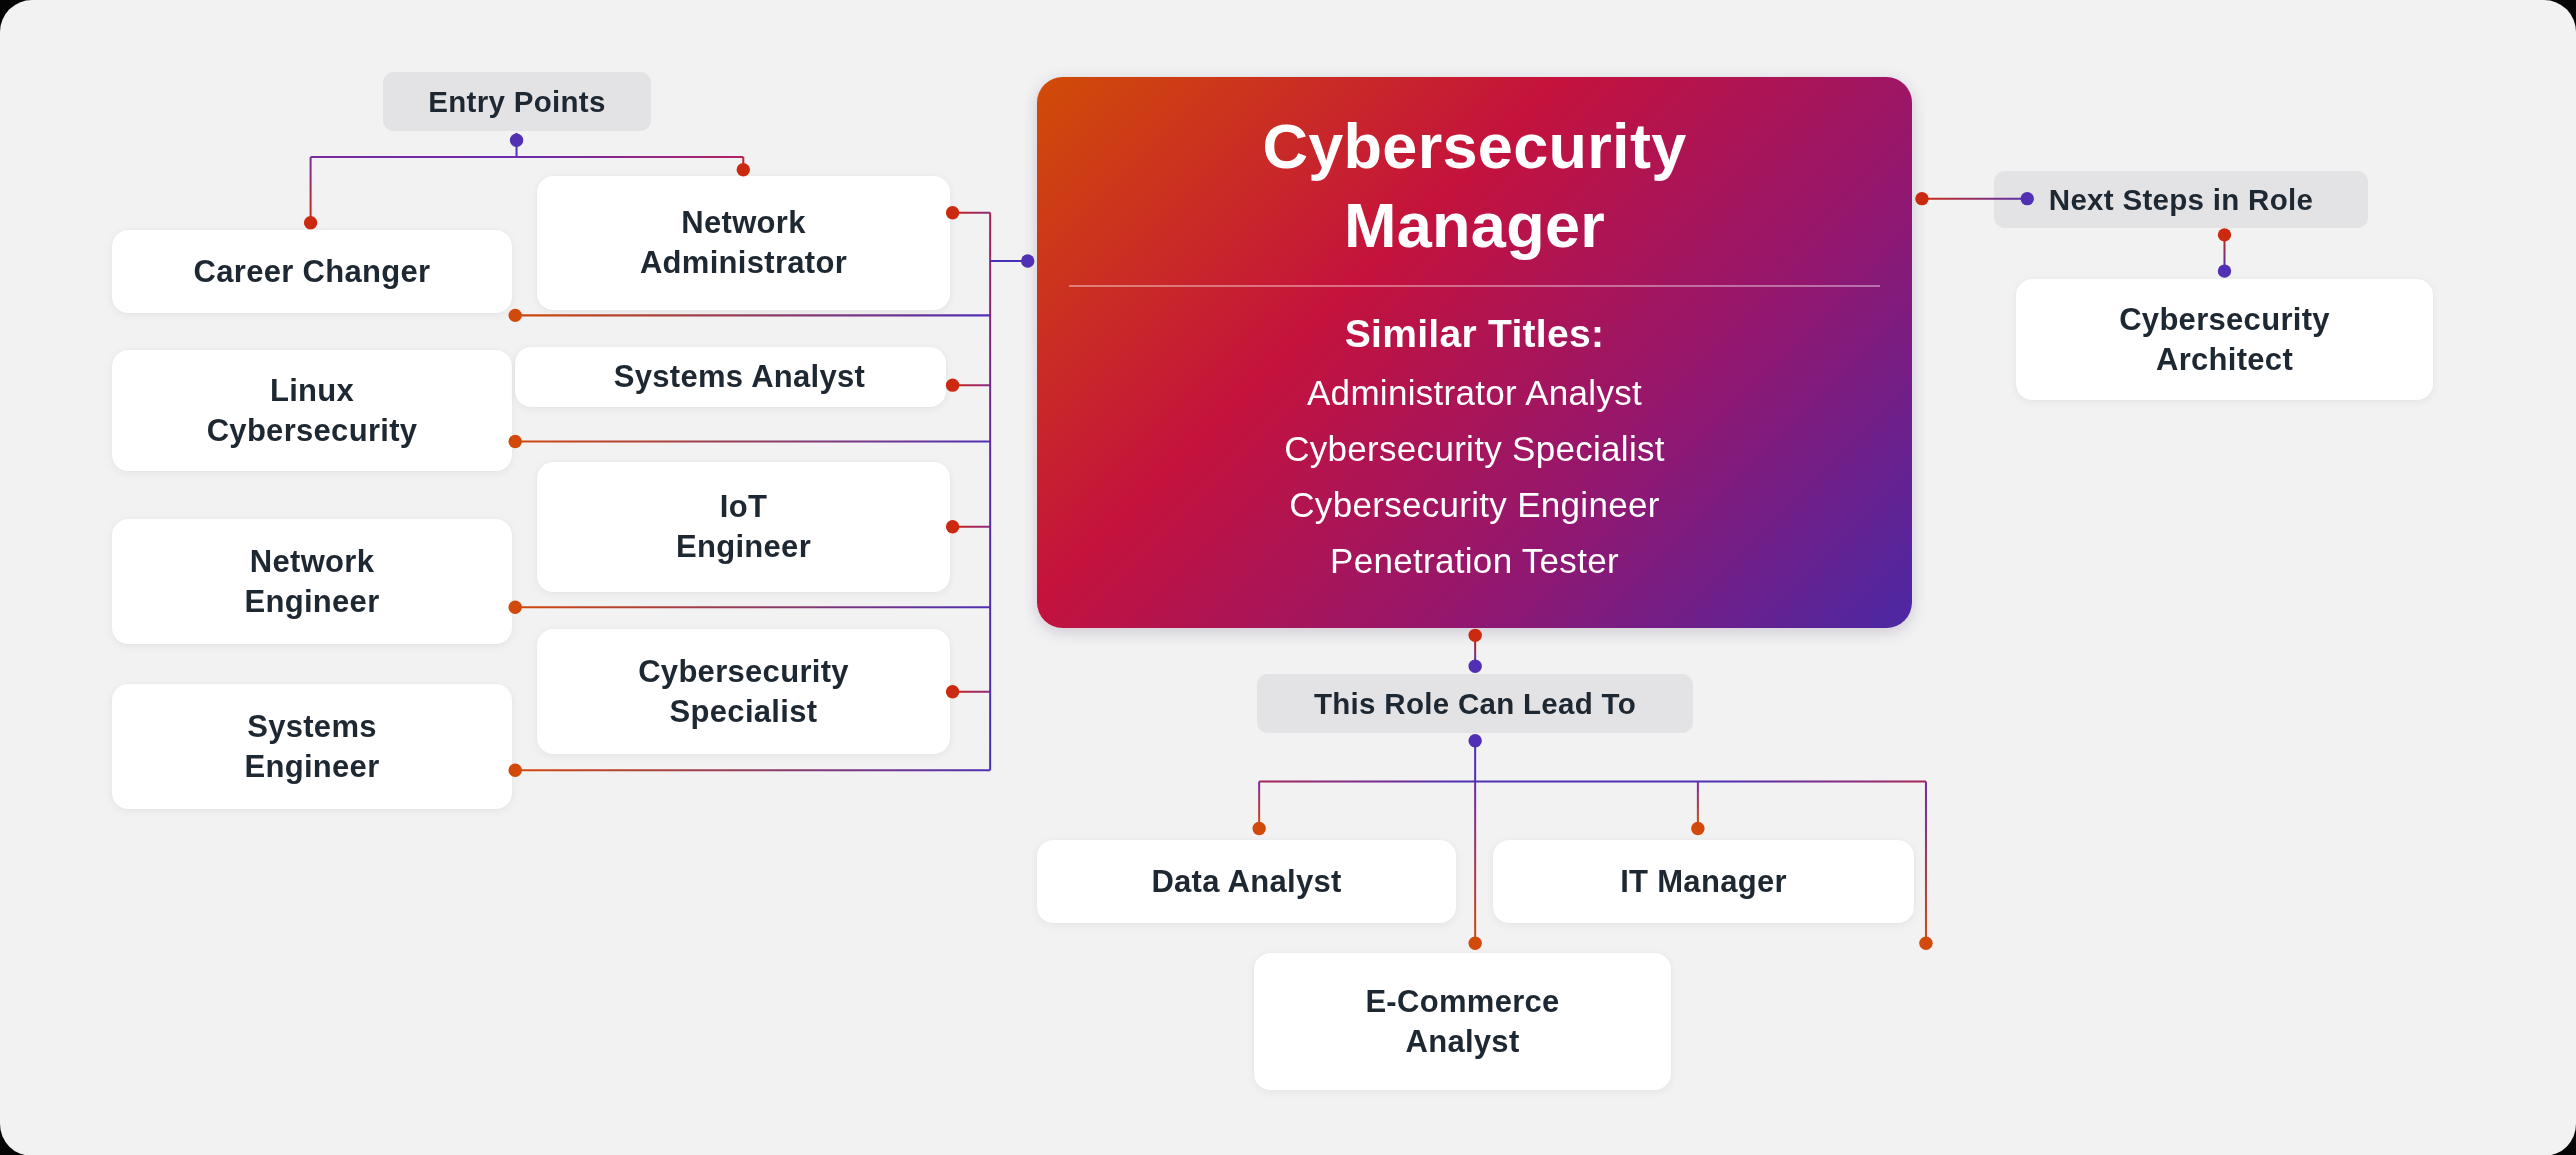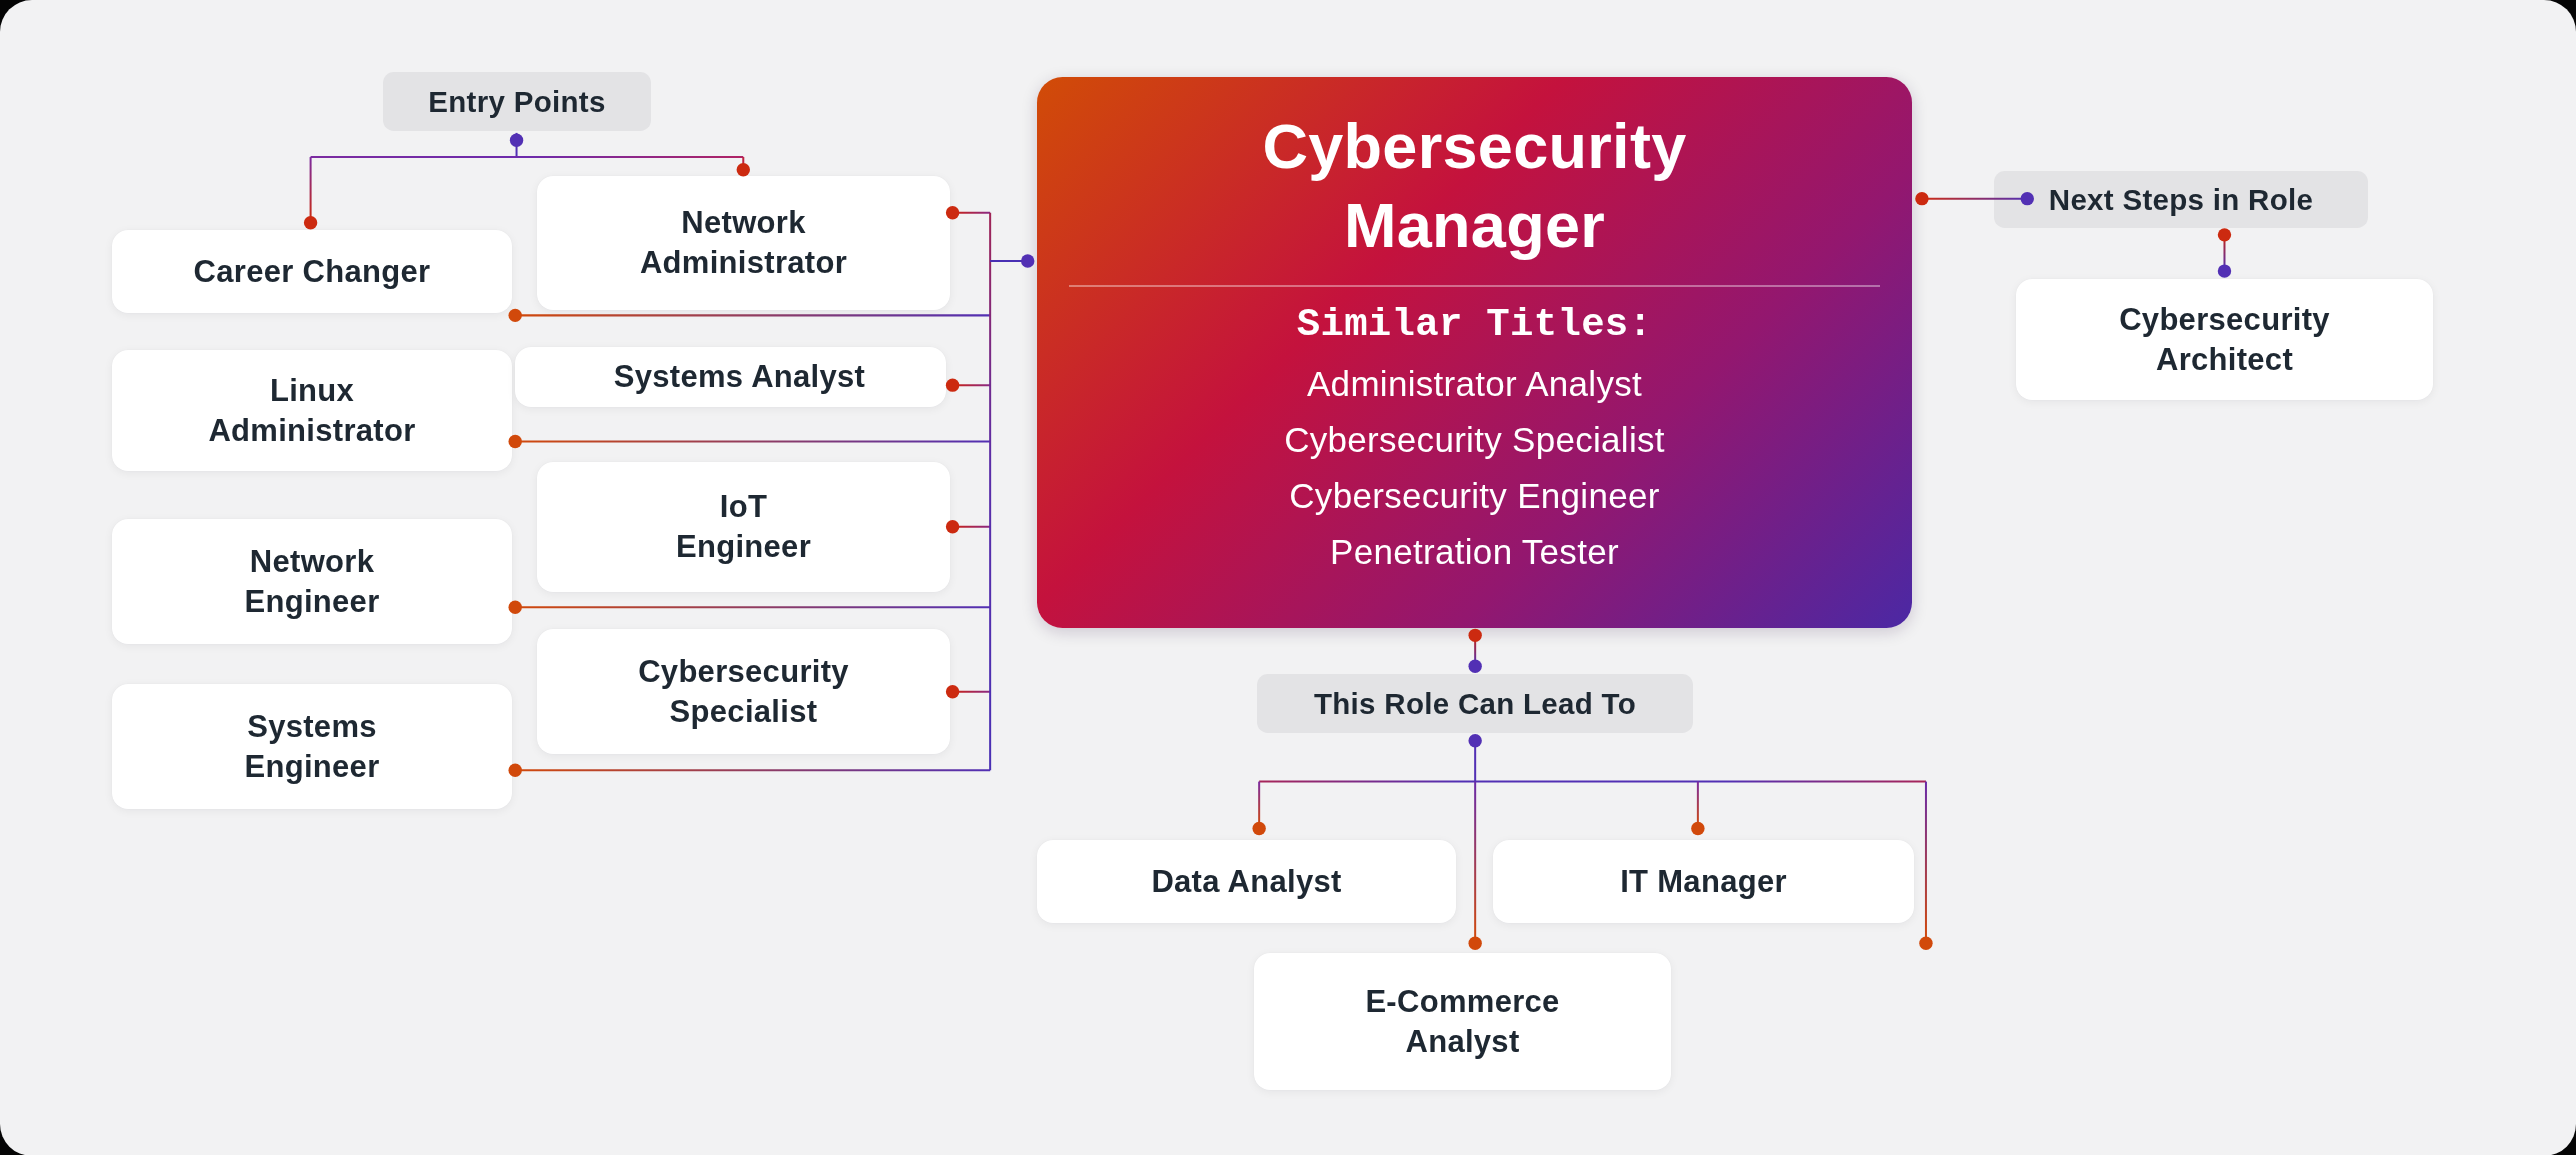--- a/index.html
+++ b/index.html
@@ -108,26 +108,25 @@
     white-space: pre-line;
     letter-spacing: 0.3px;
   }
   .center-divider {
     width: 811px;
     height: 1.3px;
     background: rgba(255,255,255,0.38);
     margin-top: 20px;
   }
   .center-subtitle {
-    margin-top: 16px;
+    margin-top: 25px;
     color: #ffffff;
     font-size: 39px;
     font-weight: bold;
     letter-spacing: 0.3px;
-    font-family: Liberation Mono, monospace;
   }
   .similar-list {
     margin-top: 9.4px;
   }
   .similar-item {
     color: #ffffff;
     font-size: 35px;
     font-weight: normal;
     line-height: 56px;
     text-align: center;
@@ -270,21 +269,21 @@
   </div>
   <div class="tag" id="lead-to-tag">
     <span class="tag-label">This Role Can Lead To</span>
   </div>
 
   <div class="node" id="career-changer">
     <span class="node-label">Career Changer</span>
   </div>
   <div class="node" id="linux-administrator">
     <span class="node-label">Linux
-Administrator</span>
+Cybersecurity</span>
   </div>
   <div class="node" id="network-engineer">
     <span class="node-label">Network
 Engineer</span>
   </div>
   <div class="node" id="systems-engineer">
     <span class="node-label">Systems
 Engineer</span>
   </div>
 

